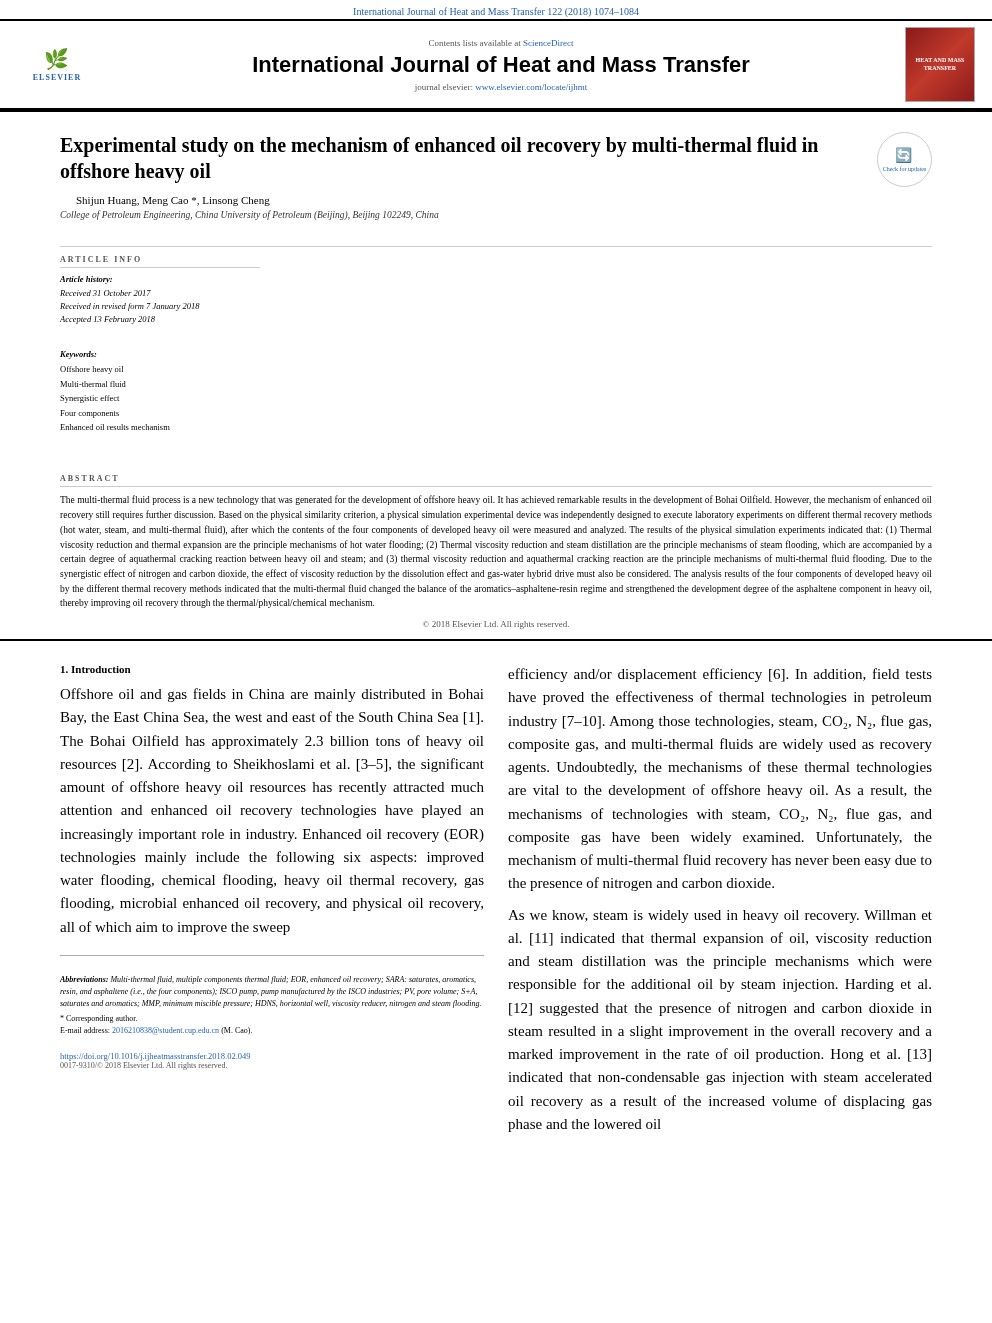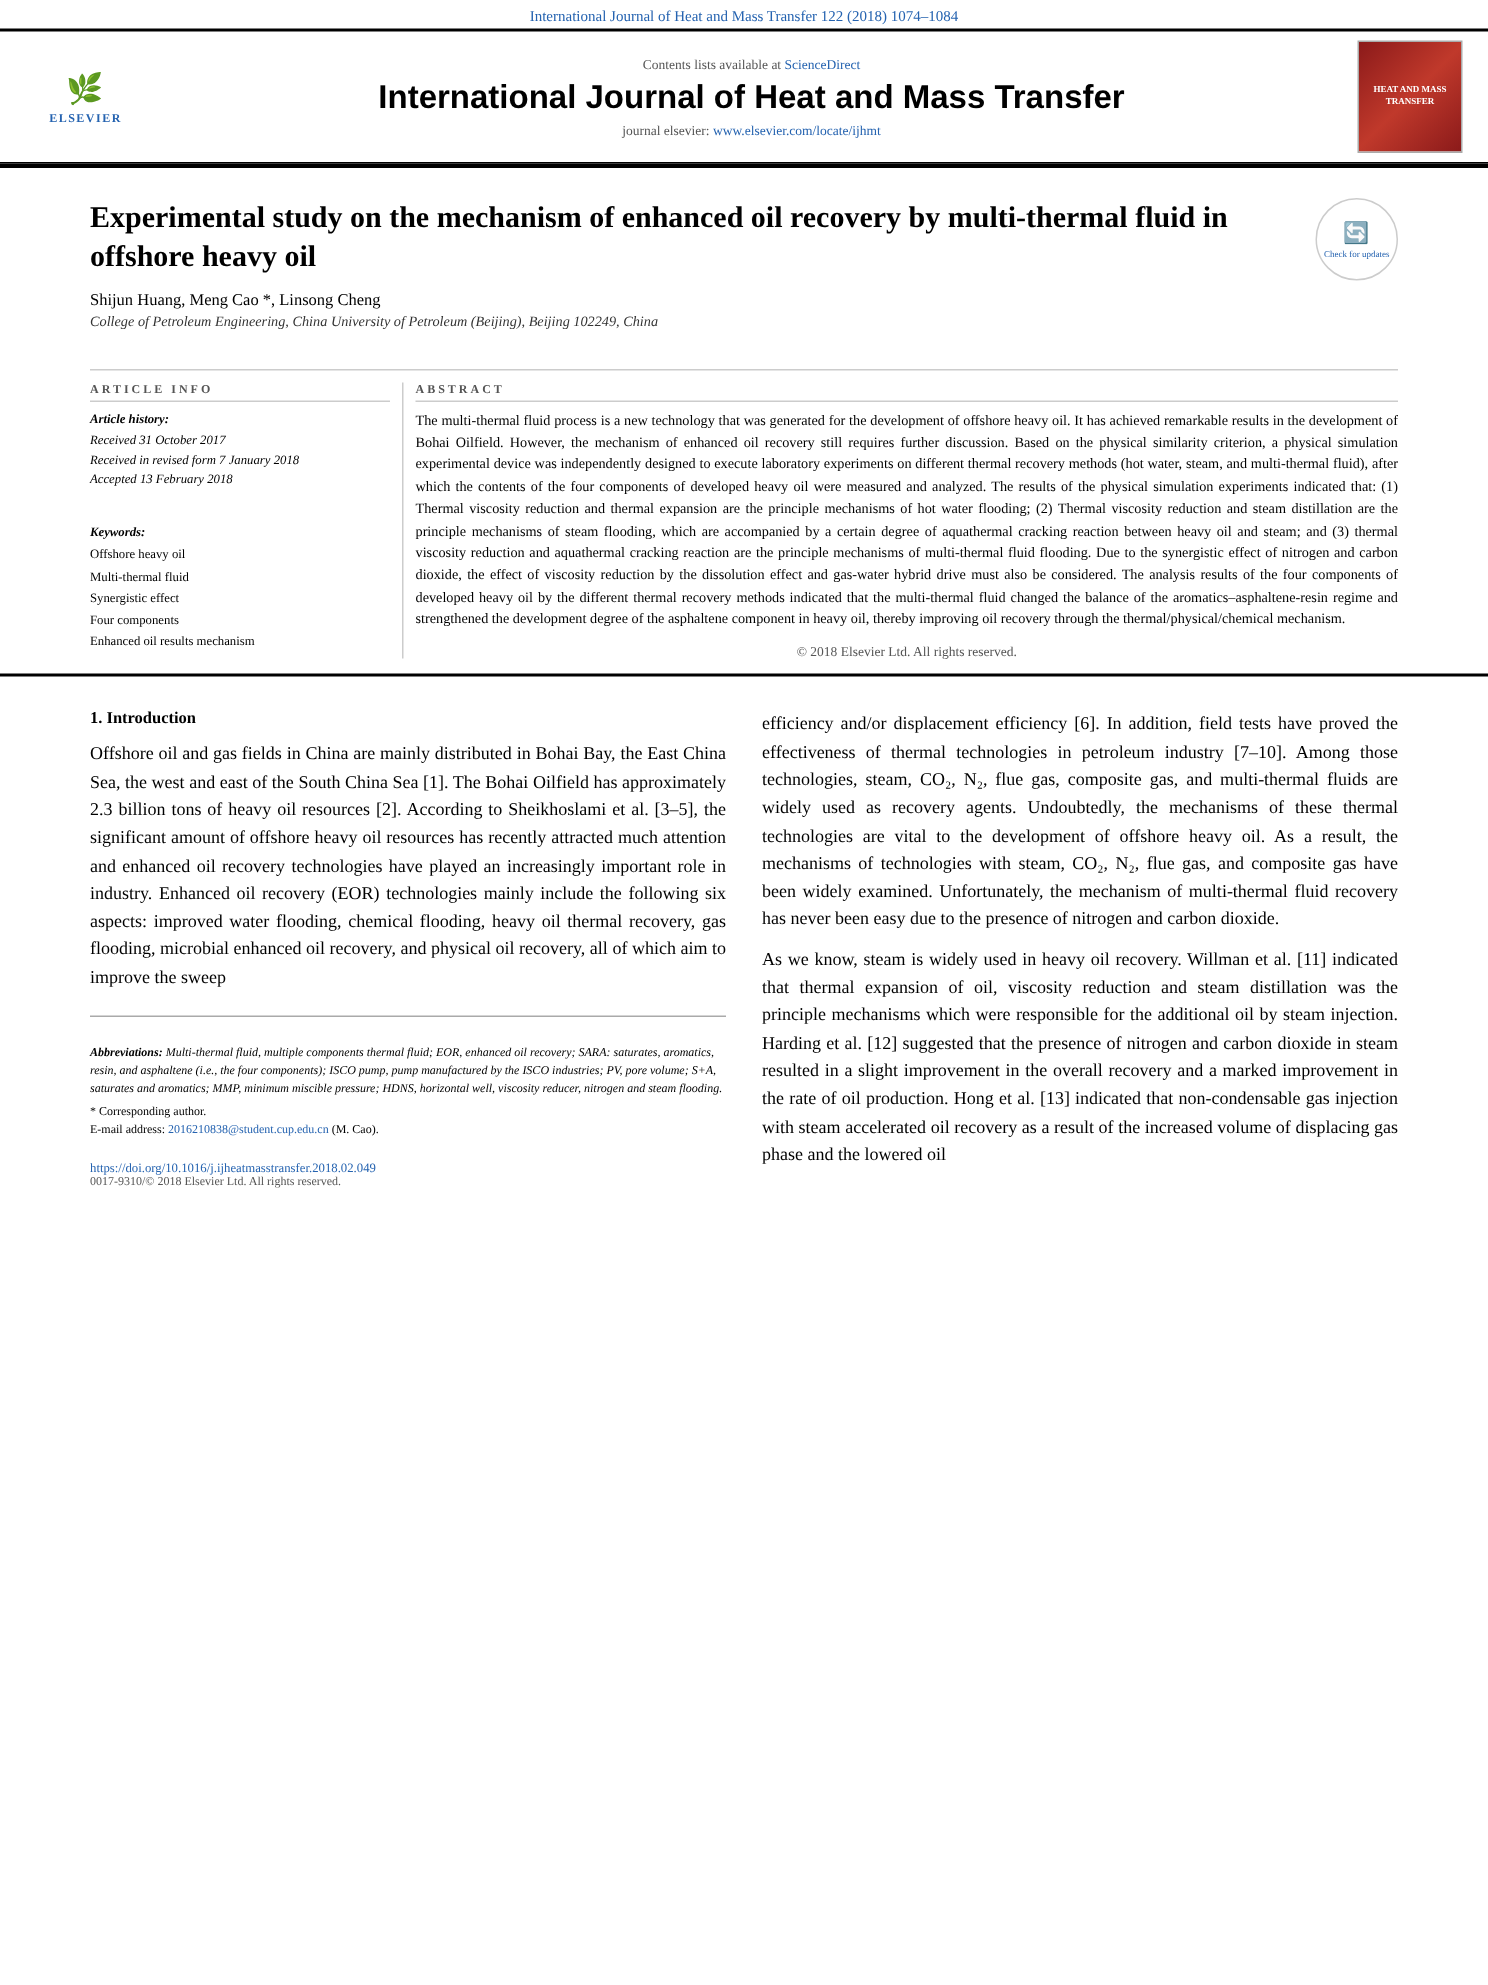--- a/index.html
+++ b/index.html
@@ -144,20 +144,21 @@
       font-weight: bold;
       color: #000;
       line-height: 1.3;
       margin-bottom: 10px;
     }
 
     .article-authors {
       font-size: 11px;
       color: #000;
       margin-bottom: 4px;
+      margin-left: 16px;
     }
 
     .article-affiliation {
       font-size: 9.5px;
       font-style: italic;
       color: #333;
       margin-bottom: 8px;
     }
 
     .check-updates {
@@ -172,22 +173,23 @@
       font-size: 6px;
       text-align: center;
       color: #2563b0;
       padding: 4px;
       flex-shrink: 0;
     }
 
     .two-column-section {
       display: flex;
       padding: 0 60px;
-      gap: 4px;
+      gap: 20px;
       margin-top: 8px;
+      flex-direction: column;
     }
 
     .left-column {
       width: 200px;
       flex-shrink: 0;
     }
 
     .right-column {
       flex: 1;
     }
@@ -273,21 +275,21 @@
     }
 
     .intro-heading {
       font-size: 11px;
       font-weight: bold;
       margin-bottom: 8px;
       color: #000;
     }
 
     .body-paragraph {
-      font-size: 12px;
+      font-size: 15px;
       line-height: 1.55;
       color: #000;
       text-align: justify;
       margin-bottom: 8px;
     }
 
     .footnote-section {
       border-top: 1px solid #aaa;
       margin-top: 16px;
       padding-top: 18px;

